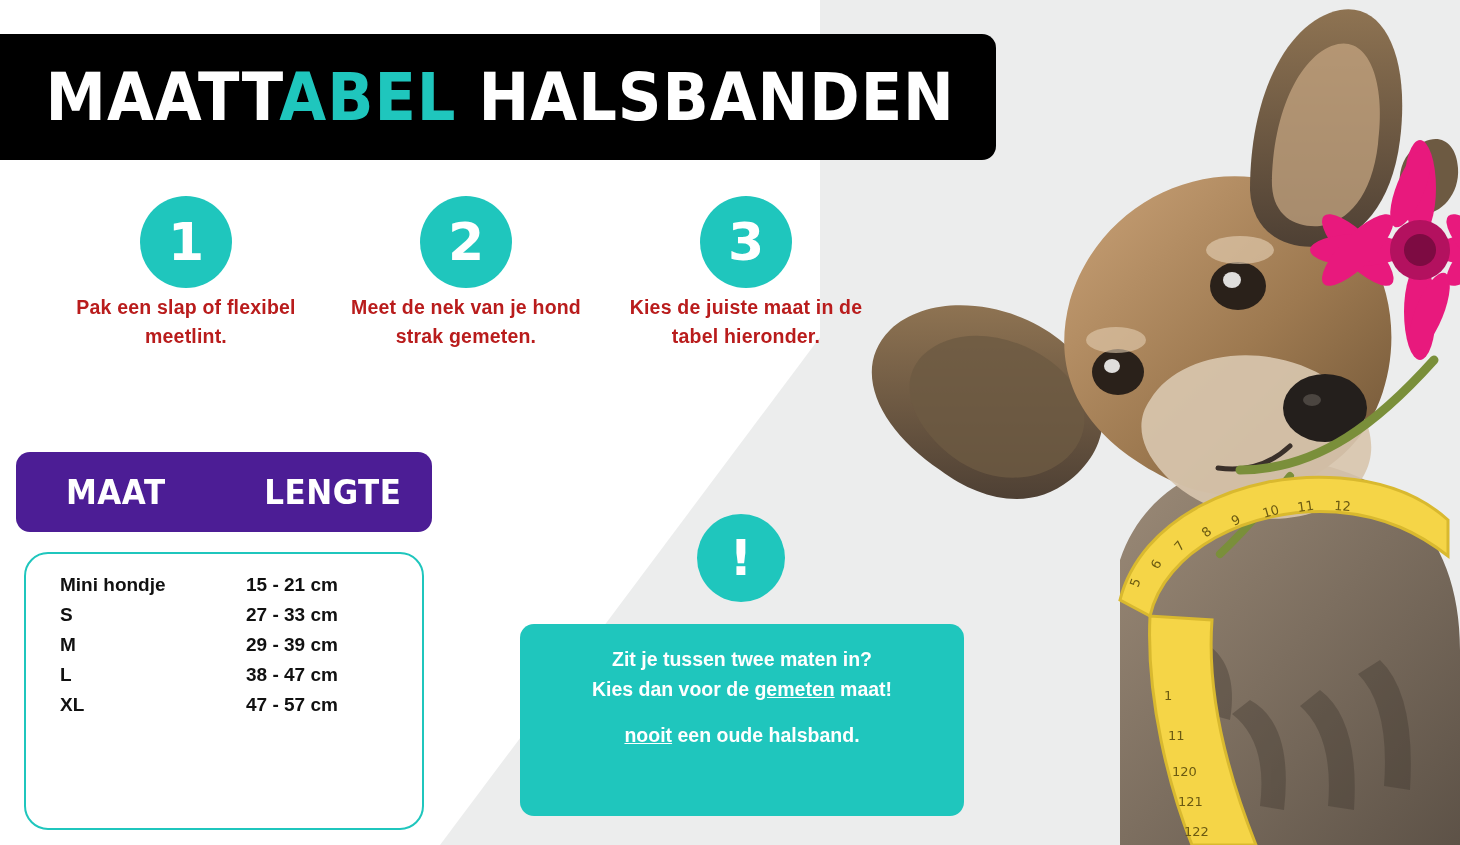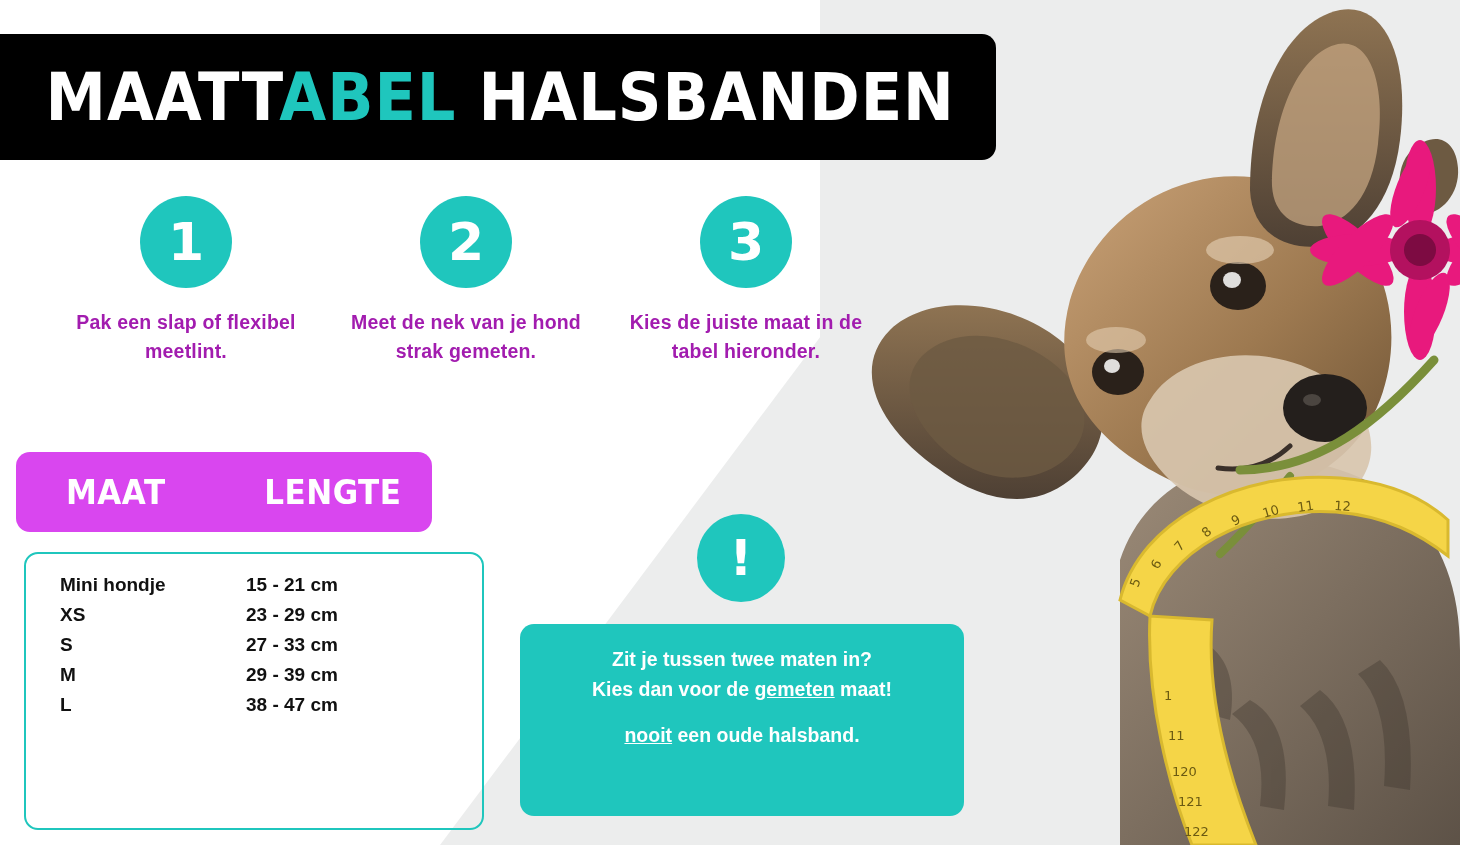--- a/index.html
+++ b/index.html
@@ -70,55 +70,55 @@
     background: #1fc6bd;
     color: #ffffff;
     margin: 0 auto;
     display: flex; align-items: center; justify-content: center;
     font-family: "DejaVu Sans", sans-serif;
     font-weight: bold;
     font-size: 52px;
     line-height: 1;
   }
   .step-text {
-    margin-top: 20px;
+    margin-top: 5px;
     font-size: 19.5px;
     font-weight: bold;
-    color: #a21caf;
+    color: #b91c1c;
     line-height: 1.5;
     letter-spacing: 0.2px;
   }
 
   
   .table-head {
     position: absolute;
     left: 16px; top: 452px;
     width: 416px; height: 80px;
-    background: #d946ef;
+    background: #4c1d95;
     border-radius: 14px;
     display: flex;
     align-items: center;
   }
   .table-head .th {
     font-family: "DejaVu Sans", sans-serif;
     font-weight: bold;
     color: #ffffff;
     font-size: 33px;
     letter-spacing: 0.5px;
     transform: scaleX(0.94);
   }
   .th-maat { margin-left: 44px; width: 200px; }
   .th-lengte { }
 
   .table-body {
     position: absolute;
     left: 24px; top: 552px;
-    width: 460px; height: 278px;
+    width: 400px; height: 278px;
     border: 2.5px solid #1fc6bd;
-    border-radius: 14px;
+    border-radius: 24px;
     padding: 16px 0 0 0;
   }
   .trow {
     display: flex;
     height: 30px;
     align-items: center;
     font-size: 19px;
     font-weight: bold;
     color: #111111;
   }
@@ -288,34 +288,34 @@
     <div class="th th-maat">MAAT</div>
     <div class="th th-lengte">LENGTE</div>
   </div>
 
   <div class="table-body">
     <div class="trow">
       <div class="c-size">Mini hondje</div>
       <div class="c-len">15 - 21 cm</div>
     </div>
     <div class="trow">
-      <div class="c-size">XS</div>
-      <div class="c-len">23 - 29 cm</div>
-    </div>
-    <div class="trow">
       <div class="c-size">S</div>
       <div class="c-len">27 - 33 cm</div>
     </div>
     <div class="trow">
       <div class="c-size">M</div>
       <div class="c-len">29 - 39 cm</div>
     </div>
     <div class="trow">
       <div class="c-size">L</div>
       <div class="c-len">38 - 47 cm</div>
+    </div>
+    <div class="trow">
+      <div class="c-size">XL</div>
+      <div class="c-len">47 - 57 cm</div>
     </div>
   </div>
 
   <div class="excl-badge">!</div>
 
   <div class="note-box">
     <div>Zit je tussen twee maten in?</div>
     <div><span>Kies dan voor de </span><u>gemeten</u><span> maat!</span></div>
     <div class="note-gap"></div>
     <div><u>nooit</u><span> een oude halsband.</span></div>

